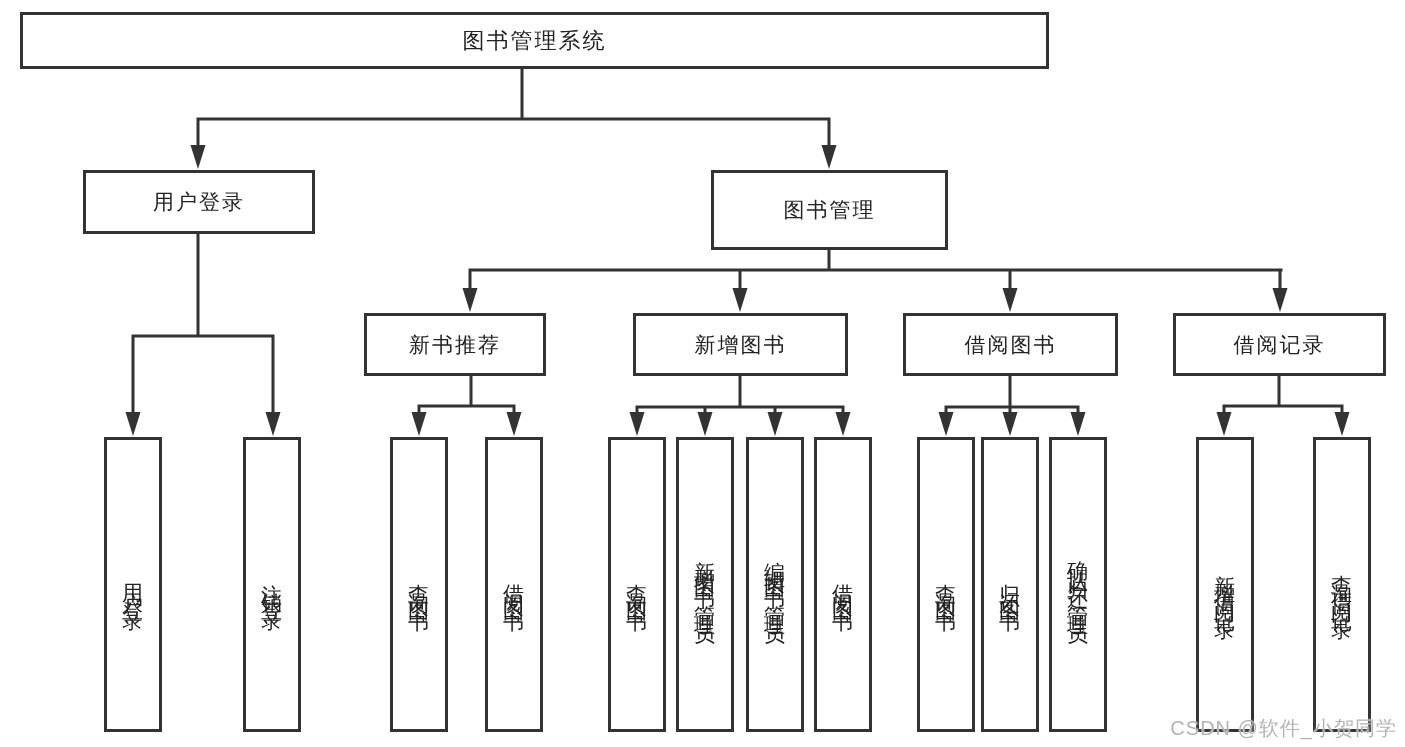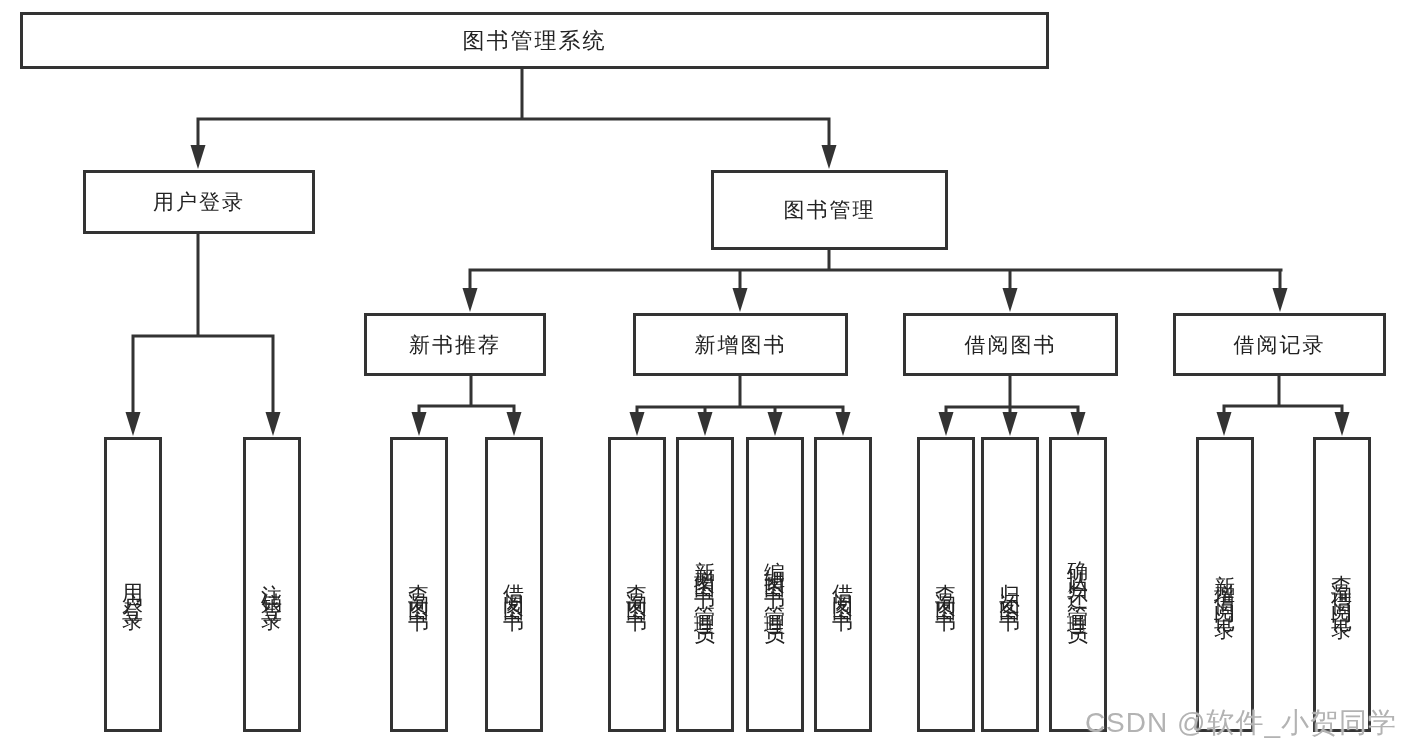--- a/index.html
+++ b/index.html
@@ -53,21 +53,21 @@
   .leaf.g1a { left: 104px; }  .leaf.g1b { left: 243px; }
   .leaf.g2a { left: 390px; }  .leaf.g2b { left: 485px; }
   .leaf.g3a { left: 608px; }  .leaf.g3b { left: 676px; }
   .leaf.g3c { left: 746px; }  .leaf.g3d { left: 814px; }
   .leaf.g4a { left: 917px; }  .leaf.g4b { left: 981px; }  .leaf.g4c { left: 1049px; }
   .leaf.g5a { left: 1196px; } .leaf.g5b { left: 1313px; }
   #watermark {
     position: absolute;
     right: 8px;
     bottom: 5px;
-    font-size: 28px;
+    font-size: 20px;
     color: #b3b3b3;
     letter-spacing: 1px;
     z-index: 5;
     text-shadow: 0 0 2px #ffffff;
   }
 </style>
 </head>
 <body>
 
 <div id="canvas">

